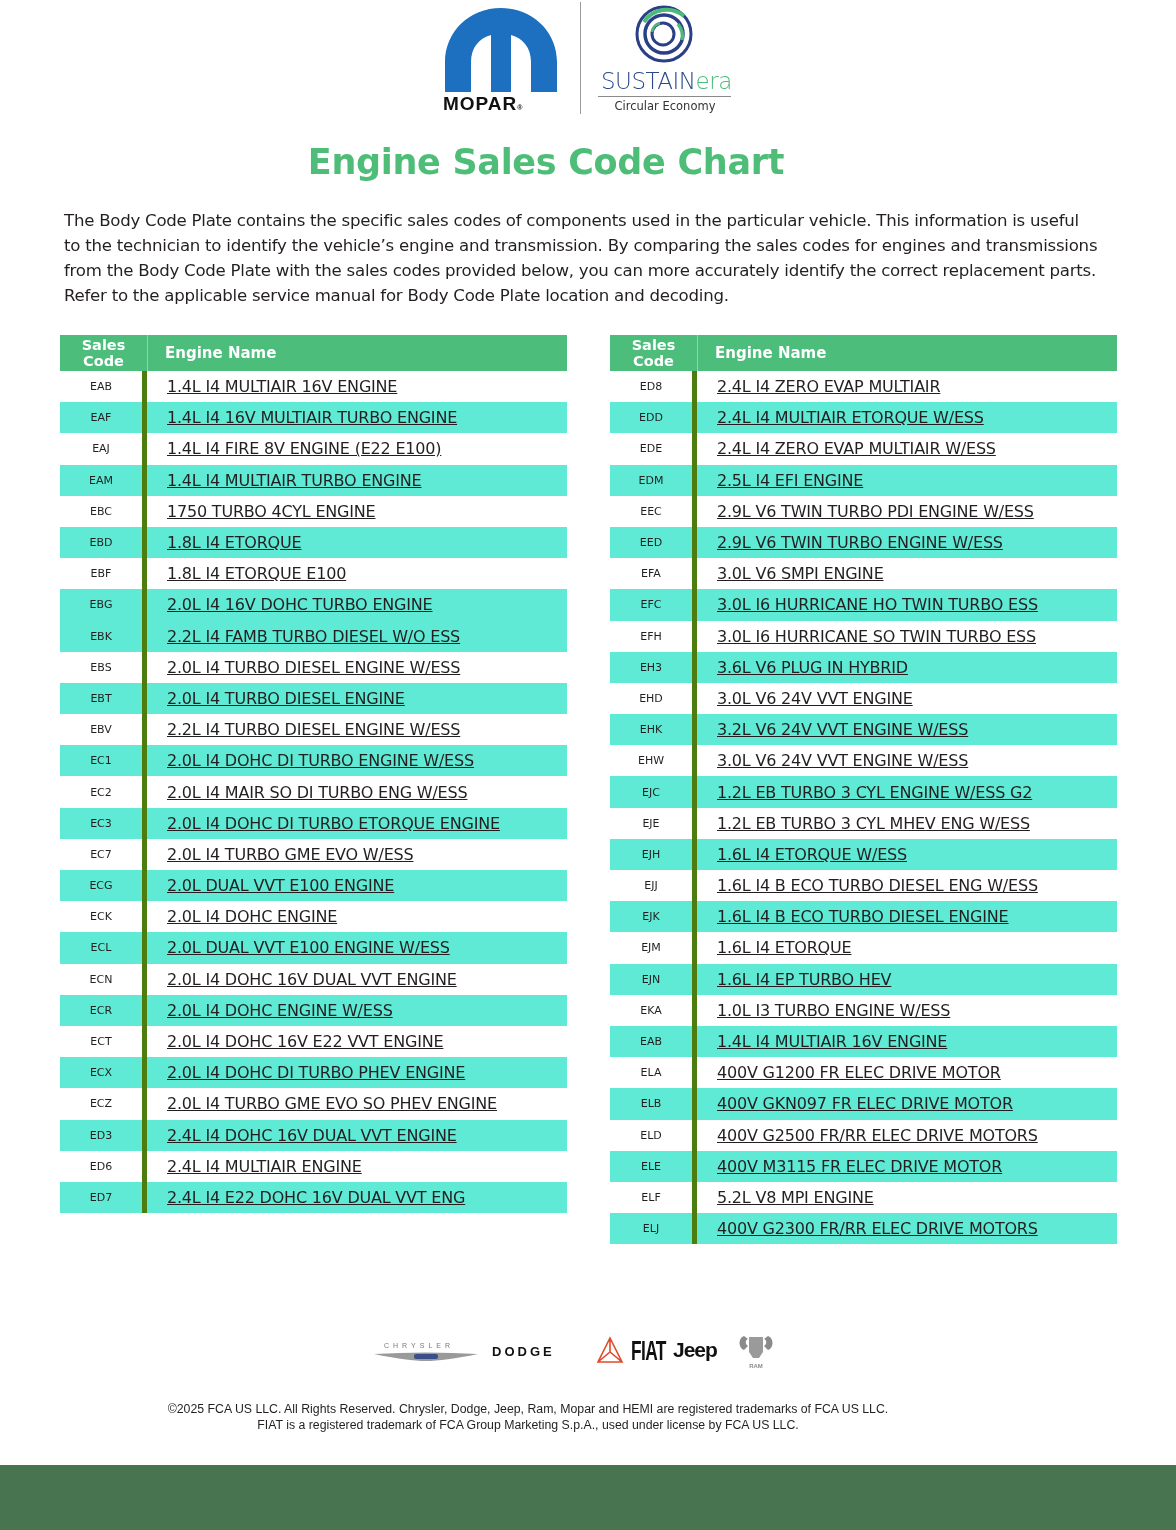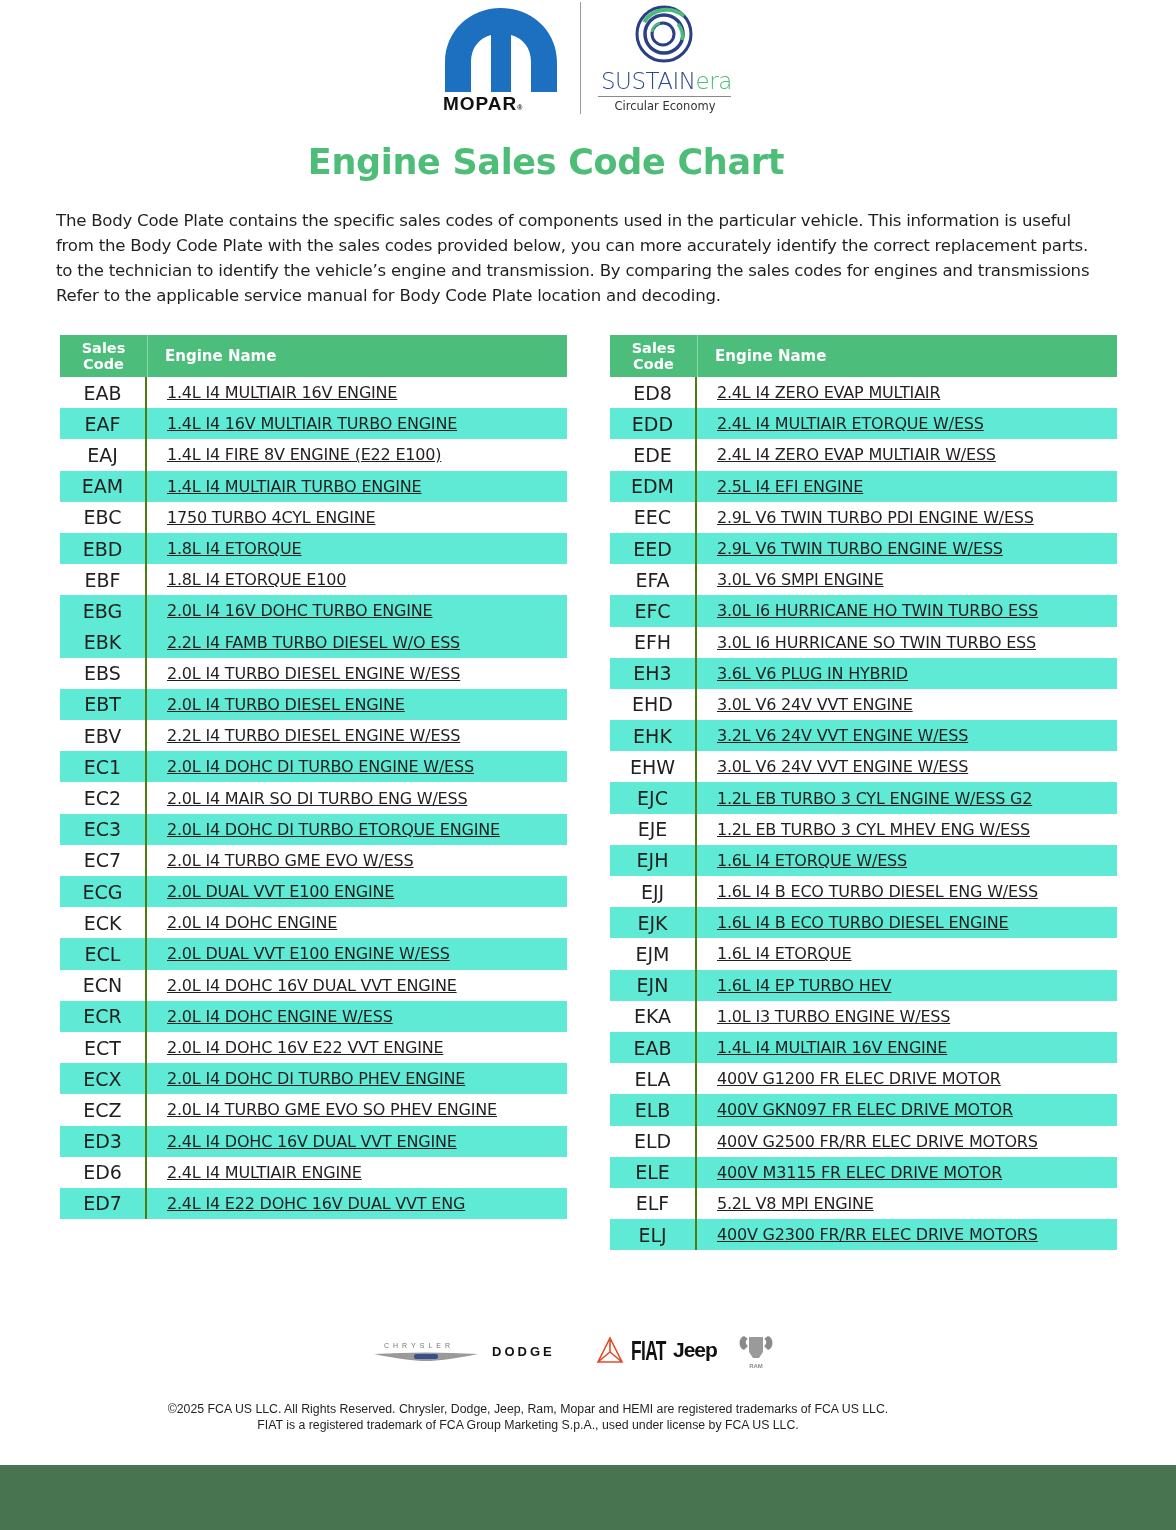--- a/index.html
+++ b/index.html
@@ -29,40 +29,40 @@
     position: absolute; left: 0; top: 97px; width: 134px; text-align: center;
     font-family: "DejaVu Sans", sans-serif; font-size: 11.5px; color: #333; line-height: 14px;
   }
 
   .title {
     position: absolute; left: 0; top: 138px; width: 1092px; text-align: center;
     font-family: "DejaVu Sans", sans-serif; font-weight: bold; font-size: 35px;
     color: #4dbd77; line-height: 48px; letter-spacing: -0.3px;
   }
   .intro {
-    position: absolute; left: 56px; top: 208px; width: 1060px;
+    position: absolute; left: 64px; top: 208px; width: 1060px;
     font-family: "DejaVu Sans", sans-serif; font-size: 16.6px; line-height: 25px; color: #231f20;
     letter-spacing: -0.25px;
   }
   .intro p { margin: 0; white-space: nowrap; }
 
   .table { position: absolute; top: 335px; width: 507px; }
   .table.left { left: 60px; }
   .table.right { left: 610px; }
-  .thead { display: flex; height: 42px; background: #4dbd7c; color: #fff; }
+  .thead { display: flex; height: 36px; background: #4dbd7c; color: #fff; }
   .th-code {
     width: 87px; border-right: 1px solid #8fd7ab; display: flex; align-items: center; justify-content: center;
     text-align: center; font-size: 14.5px; font-weight: bold; line-height: 16px;
   }
   .th-name { display: flex; align-items: center; padding-left: 17px; font-size: 15px; font-weight: bold; }
   .row { display: flex; height: 31.2px; align-items: center; }
   .row.alt { background: #5eead4; }
   .td-code {
-    width: 87px; height: 100%; border-right: 2px solid #4d7c0f; display: flex; align-items: center;
-    justify-content: center; font-size: 19px; box-sizing: border-box;
+    width: 87px; height: 100%; border-right: 5px solid #4d7c0f; display: flex; align-items: center;
+    justify-content: center; font-size: 11px; box-sizing: border-box;
   }
   .td-name { padding-left: 20px; font-size: 16px; white-space: nowrap; letter-spacing: -0.2px; text-decoration: underline; }
 
   .brands { position: absolute; top: 1332px; left: 372px; width: 410px; height: 40px; }
   .brand { position: absolute; }
   .chrysler-text { left: 12px; top: 10px; font-size: 7px; letter-spacing: 4px; color: #777; font-family: "Liberation Sans", sans-serif; }
   .chrysler-wing { left: 2px; top: 19px; width: 104px; height: 10px; }
   .dodge { left: 120px; top: 12px; font-family: "Liberation Sans", sans-serif; font-weight: 900; font-size: 13px; letter-spacing: 3px; color: #111; }
   .abarth { left: 224px; top: 4px; width: 28px; height: 28px; }
   .fiat { left: 259px; top: 3px; font-family: "Liberation Sans", sans-serif; font-weight: bold; font-size: 28px; color: #111; transform: scaleX(0.62); transform-origin: left; letter-spacing: -1px; line-height: 32px; }
@@ -101,22 +101,22 @@
     </div>
     <div class="sustain-rule"></div>
     <div class="sustain-sub">Circular Economy</div>
   </div>
 </div>
 
 <h1 class="title" style="margin:0;">Engine Sales Code Chart</h1>
 
 <div class="intro">
   <p>The Body Code Plate contains the specific sales codes of components used in the particular vehicle. This information is useful</p>
+  <p>to the technician to identify the vehicle’s engine and transmission. By comparing the sales codes for engines and transmissions</p>
   <p>from the Body Code Plate with the sales codes provided below, you can more accurately identify the correct replacement parts.</p>
-  <p>to the technician to identify the vehicle’s engine and transmission. By comparing the sales codes for engines and transmissions</p>
   <p>Refer to the applicable service manual for Body Code Plate location and decoding.</p>
 </div>
 
 <div class="table left">
   <div class="thead">
     <div class="th-code">
       <span><span>Sales</span><br><span>Code</span></span>
     </div>
     <div class="th-name">Engine Name</div>
   </div>

